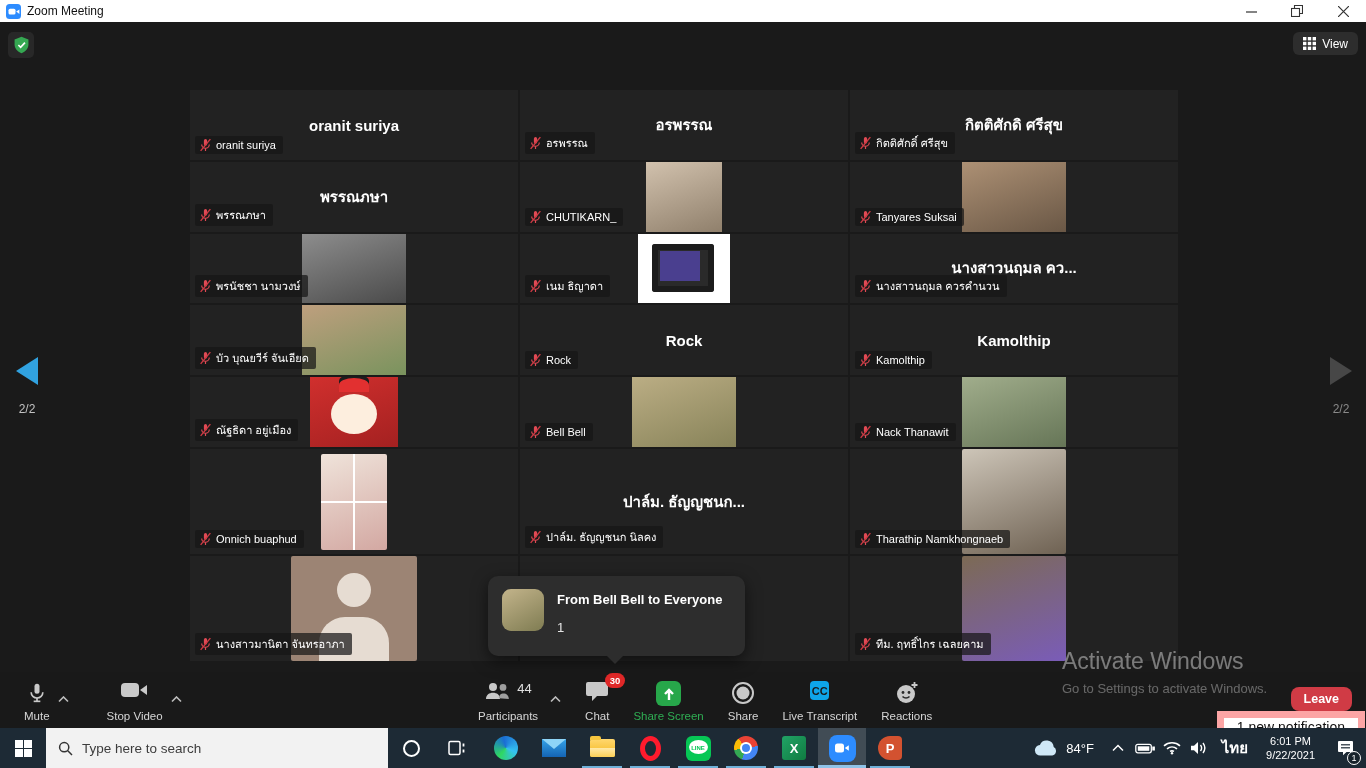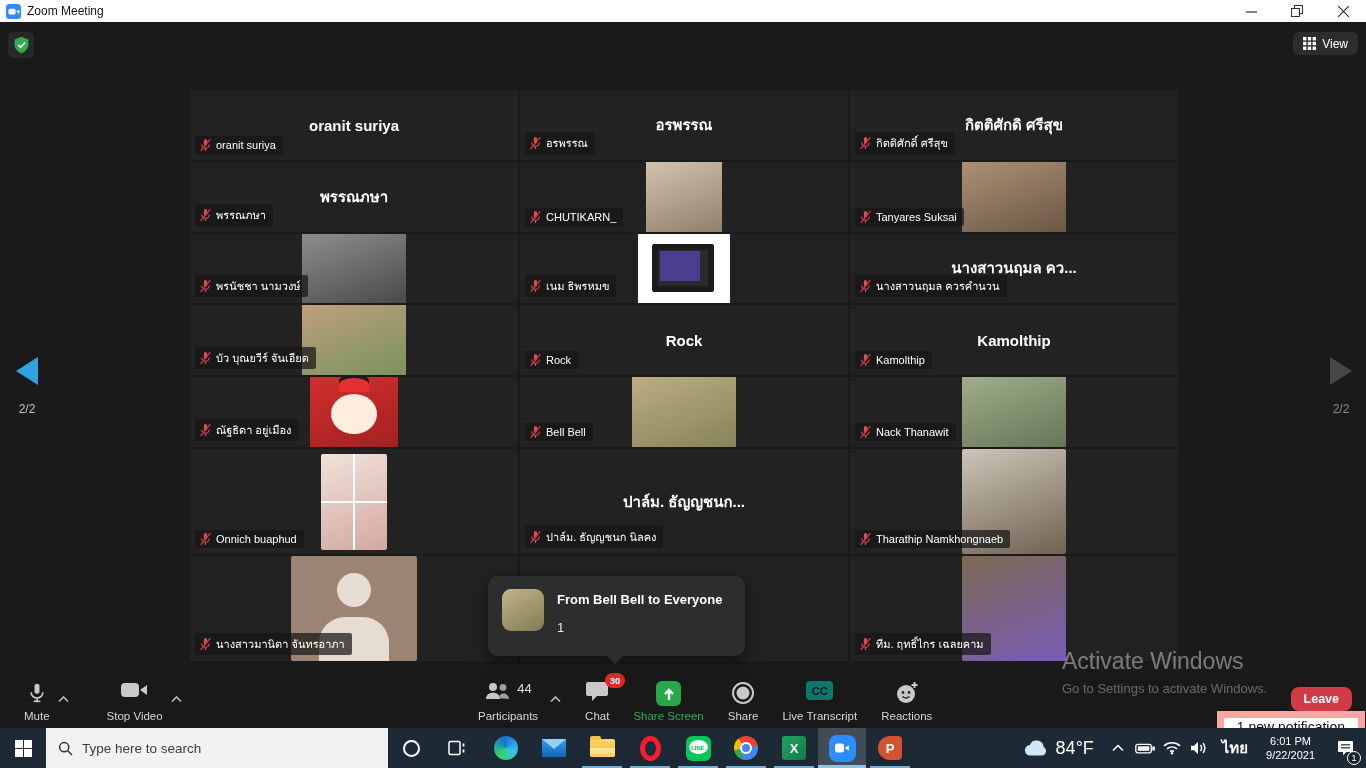--- a/index.html
+++ b/index.html
@@ -66,21 +66,21 @@
   .ctl-label { font-size:11.5px; margin-top:3px; color:#d6d6d6; white-space:nowrap; }
   .ctl-left { position:absolute; left:24px; top:9px; display:flex; align-items:flex-start; gap:8px; }
   .ctl-center { position:absolute; left:478px; top:9px; display:flex; align-items:flex-start; gap:24px; }
   .chev { margin-top:8px; cursor:pointer; }
   .chev.tight { margin-left:-12px; }
   .gapper { width:22px; }
   .pcount { font-size:13px; color:#e0e0e0; margin-left:6px; }
   .badge { position:absolute; top:-8px; right:-16px; background:#e02828; color:#fff; font-size:9.5px; font-weight:bold; border-radius:9px; padding:2px 5px; }
   .share-ic { width:25px; height:25px; background:#27a74a; border-radius:6px; display:flex; align-items:center; justify-content:center; }
   .ctl.share .ctl-label { color:#2fae53; }
-  .cc-ic { width:27px; height:19px; background:#0f766e; border-radius:4px; color:#191919; font-weight:bold; font-size:11px; display:flex; align-items:center; justify-content:center; }
+  .cc-ic { width:19px; height:19px; background:#0ea5e9; border-radius:4px; color:#191919; font-weight:bold; font-size:11px; display:flex; align-items:center; justify-content:center; }
   .leave { position:absolute; right:14px; top:687px; background:#d03b45; border:none; border-radius:8px; color:#fff; font-weight:bold; font-size:12.5px; padding:5px 13px; z-index:50; cursor:pointer; font-family:inherit; }
   .tooltip { position:absolute; right:1px; top:711px; background:#fff; border:7px solid #fca5a5; color:#111; font-size:14px; padding:1px 13px 2px; z-index:55; }
 
   
   .taskbar { position:absolute; left:0; top:728px; width:100%; height:40px; background:#1d2a35; display:flex; align-items:center; z-index:60; color:#fff; }
   .start { width:46px; height:40px; display:flex; align-items:center; justify-content:center; cursor:pointer; }
   .searchbox { width:342px; height:40px; background:#f2f2f2; display:flex; align-items:center; gap:9px; padding:0 12px; cursor:text; }
   .searchbox input { border:none; background:transparent; outline:none; width:100%; font-size:13.5px; color:#222; font-family:inherit; }
   .searchbox input::placeholder { color:#3c3c3c; opacity:1; }
   .tb-btn { width:46px; height:40px; display:flex; align-items:center; justify-content:center; cursor:pointer; }
@@ -101,21 +101,21 @@
   .ic-line::before { content:''; position:absolute; left:3px; right:3px; top:4px; bottom:7px; background:#fff; border-radius:50%; }
   .ic-line span { position:relative; z-index:1; }
   .ic-chrome { width:24px; height:24px; border-radius:50%; background:conic-gradient(from -40deg,#ea4335 0 120deg,#4285f4 0 240deg,#34a853 0 300deg,#fbbc05 0 360deg); position:relative; }
   .ic-chrome::before { content:''; position:absolute; left:50%; top:50%; transform:translate(-50%,-50%); width:12px; height:12px; border-radius:50%; background:#fff; }
   .ic-chrome::after { content:''; position:absolute; left:50%; top:50%; transform:translate(-50%,-50%); width:8px; height:8px; border-radius:50%; background:#4285f4; }
   .ic-excel { width:24px; height:24px; background:linear-gradient(135deg,#21a366,#107c41); border-radius:3px; display:flex; align-items:center; justify-content:center; color:#fff; font-weight:bold; font-size:13px; }
   .ic-zoomapp { width:27px; height:27px; background:#2d8cff; border-radius:8px; display:flex; align-items:center; justify-content:center; }
   .ic-ppt { width:24px; height:24px; background:#d35230; border-radius:12px 4px 4px 12px; display:flex; align-items:center; justify-content:center; color:#fff; font-weight:bold; font-size:13px; }
   .tray { margin-left:auto; display:flex; align-items:center; height:40px; }
   .tray-item { display:flex; align-items:center; justify-content:center; height:40px; cursor:pointer; }
-  .weather { gap:8px; font-size:18px; padding:0 11px;align-items:center; }
+  .weather { gap:8px; font-size:13px; padding:0 11px;align-items:center; }
   .tray-ic { width:27px; }
   .lang { font-size:15px; padding:8px 9px;font-weight:bold; }
   .clock { font-size:11px; line-height:14px; text-align:right; padding:0 9px; flex-direction:column; }
   .action { width:42px; position:relative; }
   .action-badge { position:absolute; bottom:3px; right:5px; min-width:14px; height:14px; border-radius:50%; background:#17222b; border:1px solid #fff; color:#fff; font-size:9px; display:flex; align-items:center; justify-content:center; }
 </style>
 </head>
 <body>
 
 <div class="screen">
@@ -261,21 +261,21 @@
       </div>
       <div class="tile">
         <div class="photo tv-photo" style="background: linear-gradient(160deg, rgb(255, 255, 255), rgb(233, 233, 233));"></div>
         <div class="name-label">
           <svg width="13" height="14" viewBox="0 0 24 26">
             <rect x="9" y="2" width="6" height="12" rx="3" fill="#e04b55"></rect>
             <path d="M5 12a7 7 0 0 0 14 0" stroke="#e04b55" stroke-width="2.2" fill="none"></path>
             <line x1="12" y1="19" x2="12" y2="24" stroke="#e04b55" stroke-width="2.2"></line>
             <line x1="3" y1="24" x2="21" y2="2" stroke="#d03a44" stroke-width="2.6"></line>
           </svg>
-          <span>เนม ธิพรหมข</span>
+          <span>เนม ธิญาดา</span>
         </div>
       </div>
       <div class="tile">
         <div class="center-name">นางสาวนฤมล คว...</div>
         <div class="name-label">
           <svg width="13" height="14" viewBox="0 0 24 26">
             <rect x="9" y="2" width="6" height="12" rx="3" fill="#e04b55"></rect>
             <path d="M5 12a7 7 0 0 0 14 0" stroke="#e04b55" stroke-width="2.2" fill="none"></path>
             <line x1="12" y1="19" x2="12" y2="24" stroke="#e04b55" stroke-width="2.2"></line>
             <line x1="3" y1="24" x2="21" y2="2" stroke="#d03a44" stroke-width="2.6"></line>

